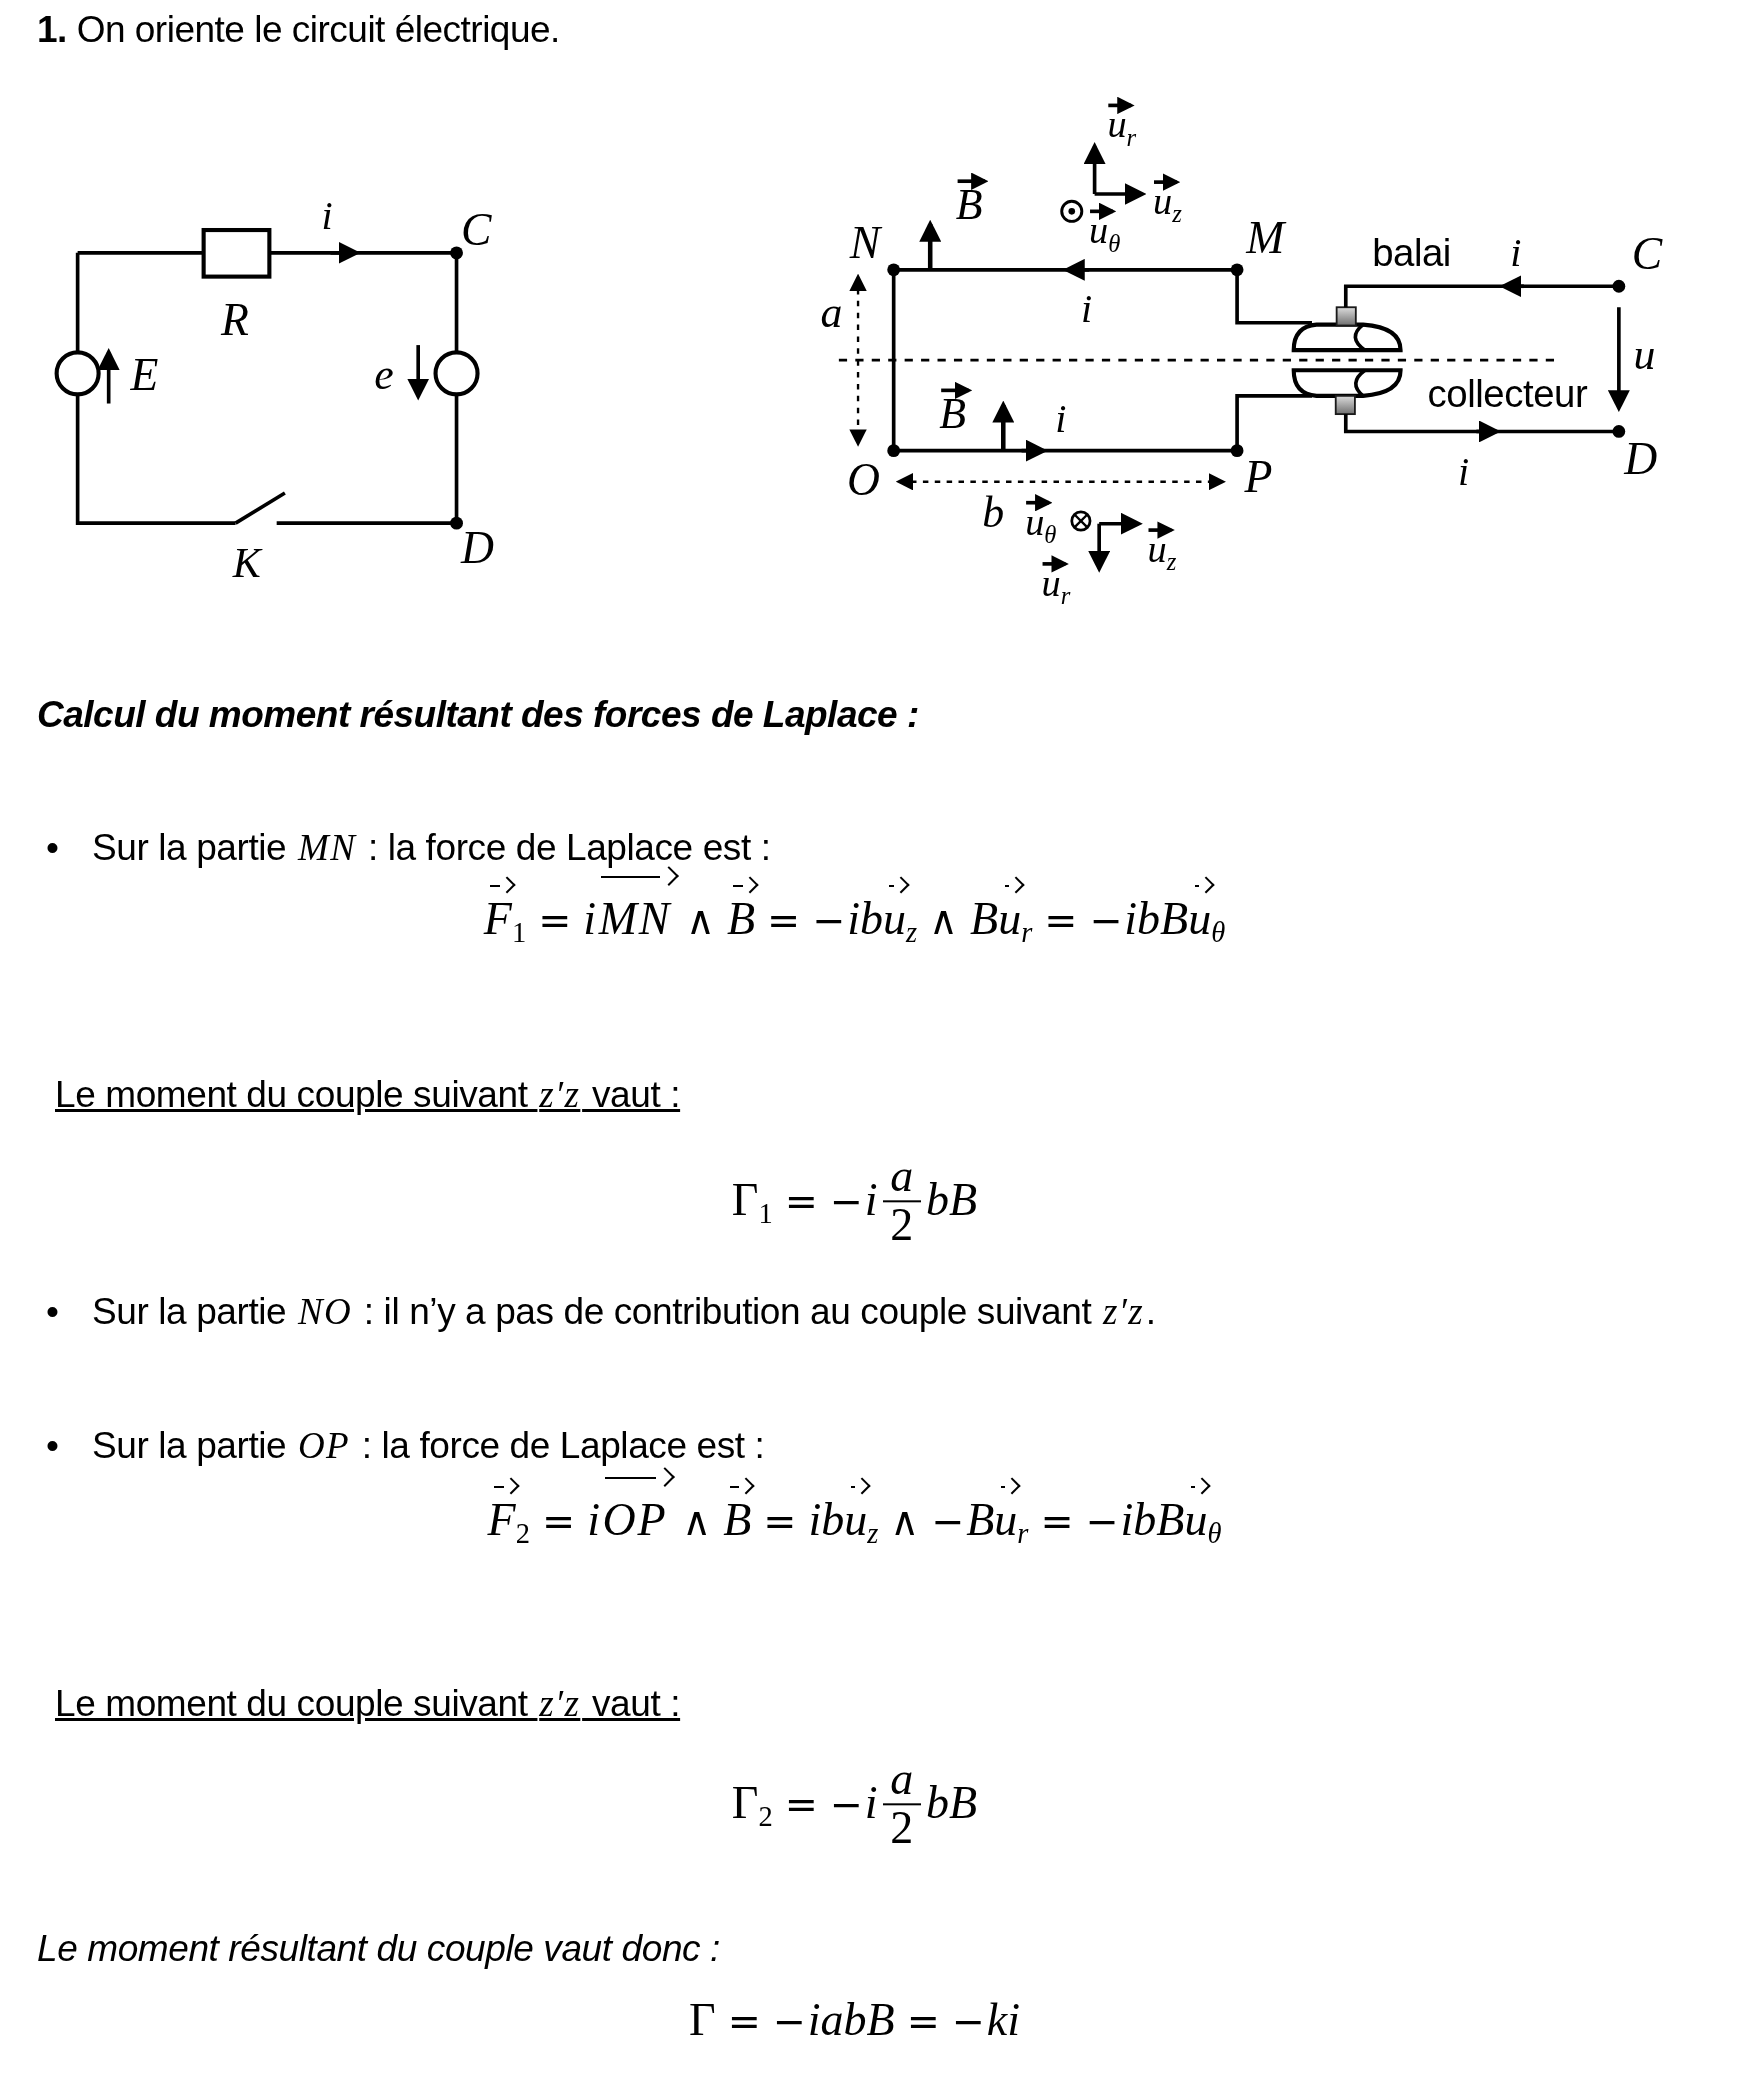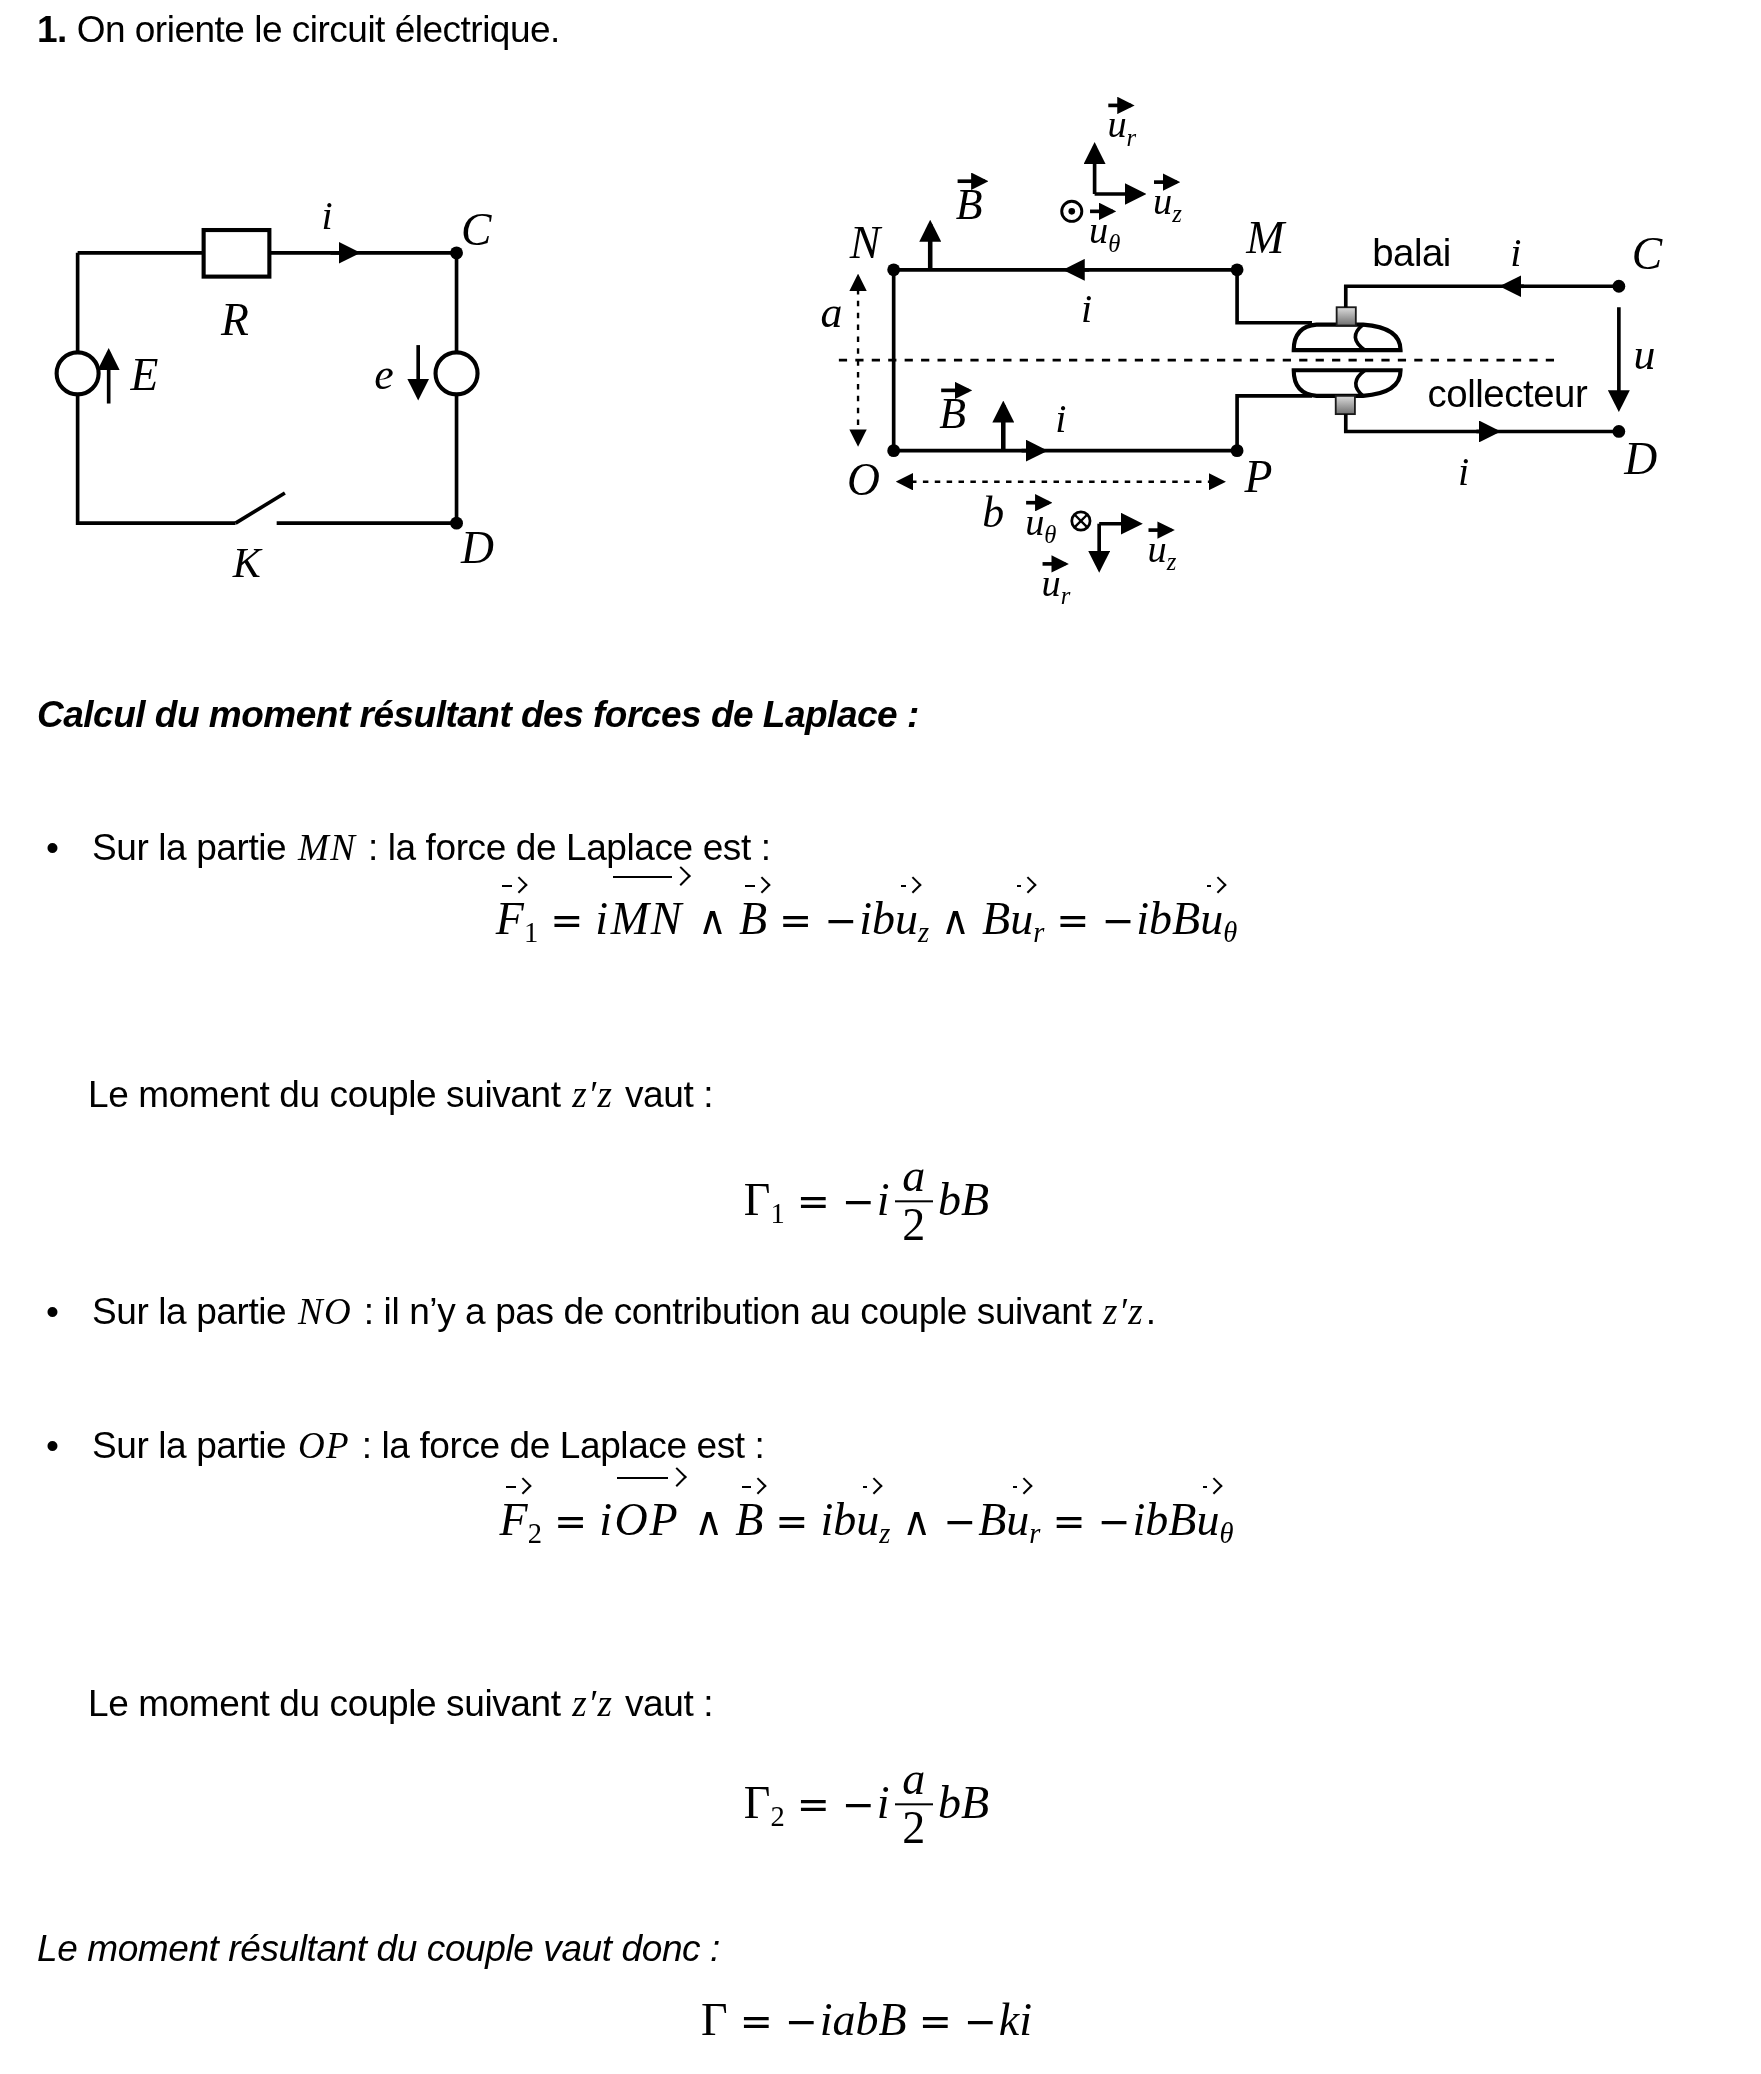--- a/index.html
+++ b/index.html
@@ -6,28 +6,28 @@
   body{width:1762px;height:2074px;position:relative;color:#000;
        font-family:"Liberation Sans","DejaVu Sans",sans-serif;}
   .abs{position:absolute;}
   
   .title{top:9.1px;left:37px;font-size:37px;letter-spacing:-0.5px;}
   .title b{font-weight:bold;}
   .heading{top:694px;left:37px;font-size:37px;font-weight:bold;letter-spacing:-0.5px;font-style:italic;}
   .body-line{font-size:37px;letter-spacing:-0.4px;white-space:nowrap;margin-top:48px;}
   .bullet{left:46px;}
   .bullet .dot{display:inline-block;width:46px;font-size:37px;}
-  .indent1{left:88px;}
+  .indent1{left:55px;text-decoration:underline;}
   .noindent{left:37px;font-style:italic;}
   .mvar{font-family:"Liberation Serif","DejaVu Serif",serif;font-style:italic;
         letter-spacing:1.4px;padding:0 1.8px;}
   
   .formula{left:0;width:1709px;text-align:center;white-space:nowrap;
            font-family:"Liberation Serif","DejaVu Serif",serif;
-           font-style:italic;font-size:46px;padding-top:24px;margin-left:12px;}
+           font-style:italic;font-size:46px;padding-top:24px;}
   .formula .mi{font-style:italic;}
   .formula .mr{font-style:normal;font-family:Liberation Serif, serif;}
   .formula .mo{font-style:normal;margin:0 12px;
                font-family:"DejaVu Sans","Liberation Sans",sans-serif;font-size:0.86em;}
   .formula .mm{font-style:normal;margin-right:1.8px;
                font-family:"DejaVu Sans","Liberation Sans",sans-serif;font-size:0.86em;}
   .formula sub{font-size:0.62em;line-height:0;vertical-align:-0.28em;}
   .formula sub.rm{font-style:normal;}
   .vec{position:relative;display:inline-block;}
   .vec::before{content:"";position:absolute;left:0.14em;right:0.26em;top:-0.16em;

